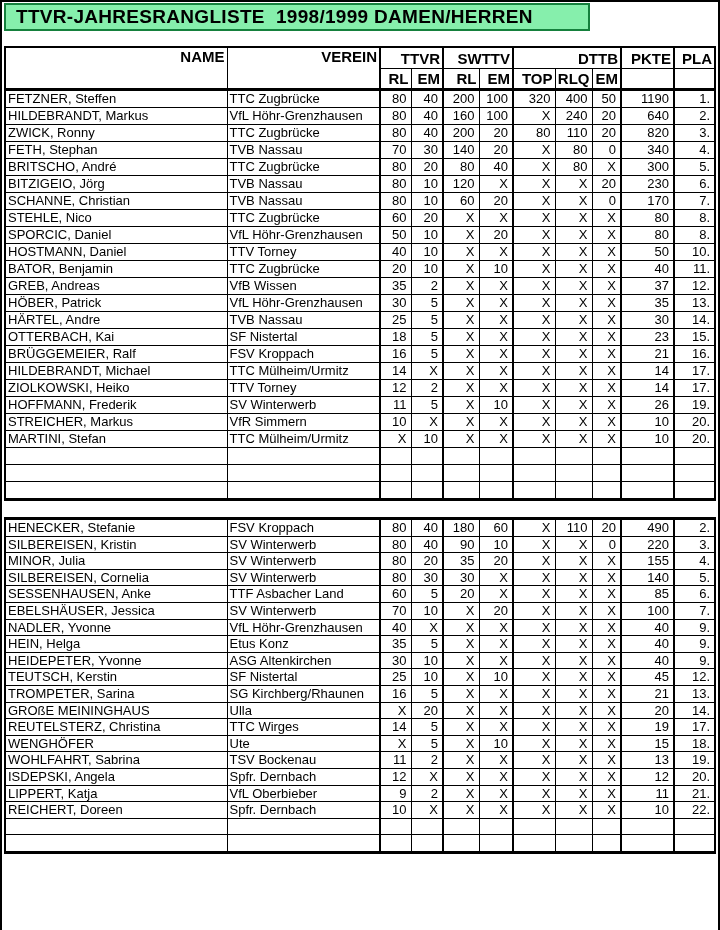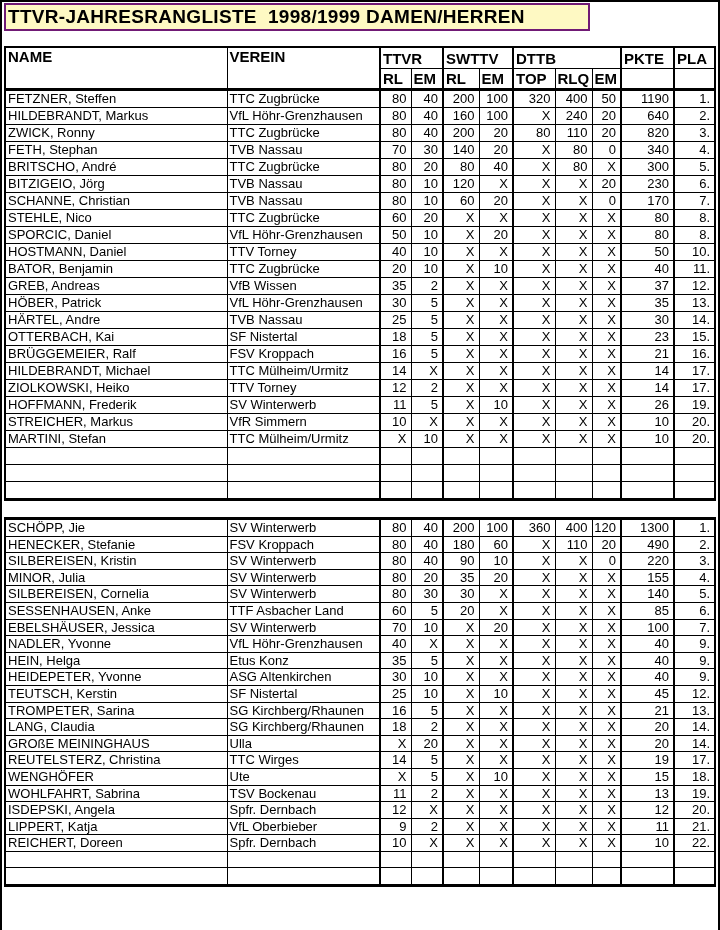--- a/index.html
+++ b/index.html
@@ -6,22 +6,22 @@
   body {
     width:720px; height:930px; background:#ffffff; overflow:hidden;
     font-family:"Liberation Sans", sans-serif; position:relative;
   }
   .page {
     position:absolute; inset:0; box-sizing:border-box;
     border-top:2px solid #000; border-left:2px solid #000; border-right:2px solid #000;
   }
   .title-bar {
     margin:1px 0 0 2px; width:586px; height:28px; box-sizing:border-box;
-    background:#fef9c3; border:2px solid #701a75;
-    display:flex; align-items:center; padding-left:2px;
+    background:#86efac; border:2px solid #15803d;
+    display:flex; align-items:center; padding-left:10px;
     font-size:19px; font-weight:bold; white-space:pre; letter-spacing:0.3px;
     color:#000;
   }
   .title-gap { height:15px; }
   .section-gap { height:16px; }
 
   table.rank-table {
     border-collapse:collapse; table-layout:fixed;
     width:712px; margin-left:2px;
     font-size:13px; color:#000;
@@ -29,21 +29,21 @@
   }
   table.rank-table.men { border-bottom:3px solid #000; }
   table.rank-table.women { border-top:3px solid #000; border-bottom:3px solid #000; }
 
   .rank-table th, .rank-table td {
     border:1px solid #000; overflow:hidden; white-space:nowrap;
     padding:0 2px; font-weight:normal;
   }
   .rank-table thead { border-bottom:3px solid #000; }
   .rank-table thead th {
-    font-weight:bold; font-size:15px; text-align:left; padding:0 2px;
+    font-weight:bold; font-size:15px; text-align:right; padding:0 2px;
   }
   .rank-table thead tr.grp th { height:20px; }
   .rank-table thead tr.sub th { height:19px; }
   th.rspan { vertical-align:top; padding-top:1px; }
   th.center { text-align:center;margin-top:9px; }
 
   .men tbody td   { height:16px;  line-height:16px; }
   .women tbody td { height:15.6px; line-height:15.6px; }
 
   td.txt { text-align:left;  padding:0 2px; }
@@ -424,33 +424,20 @@
       <col style="width:36px">
         <col style="width:34px">
       <col style="width:42px">
         <col style="width:37px">
         <col style="width:29px">
       <col style="width:53px">
         <col style="width:41px">
     </colgroup>
     <tbody>
         <tr>
-          <td class="txt">SCHÖPP, Jie</td>
-          <td class="txt">SV Winterwerb</td>
-          <td class="num gb">80</td>
-          <td class="num">40</td>
-          <td class="num gb">200</td>
-          <td class="num">100</td>
-          <td class="num gb">360</td>
-          <td class="num">400</td>
-          <td class="num">120</td>
-          <td class="num gb">1300</td>
-          <td class="num gb">1.</td>
-        </tr>
-        <tr>
           <td class="txt">HENECKER, Stefanie</td>
           <td class="txt">FSV Kroppach</td>
           <td class="num gb">80</td>
           <td class="num">40</td>
           <td class="num gb">180</td>
           <td class="num">60</td>
           <td class="num gb">X</td>
           <td class="num">110</td>
           <td class="num">20</td>
           <td class="num gb">490</td>
@@ -578,33 +565,20 @@
           <td class="txt">SG Kirchberg/Rhaunen</td>
           <td class="num gb">16</td>
           <td class="num">5</td>
           <td class="num gb">X</td>
           <td class="num">X</td>
           <td class="num gb">X</td>
           <td class="num">X</td>
           <td class="num">X</td>
           <td class="num gb">21</td>
           <td class="num gb">13.</td>
-        </tr>
-        <tr>
-          <td class="txt">LANG, Claudia</td>
-          <td class="txt">SG Kirchberg/Rhaunen</td>
-          <td class="num gb">18</td>
-          <td class="num">2</td>
-          <td class="num gb">X</td>
-          <td class="num">X</td>
-          <td class="num gb">X</td>
-          <td class="num">X</td>
-          <td class="num">X</td>
-          <td class="num gb">20</td>
-          <td class="num gb">14.</td>
         </tr>
         <tr>
           <td class="txt">GROßE MEININGHAUS</td>
           <td class="txt">Ulla</td>
           <td class="num gb">X</td>
           <td class="num">20</td>
           <td class="num gb">X</td>
           <td class="num">X</td>
           <td class="num gb">X</td>
           <td class="num">X</td>

